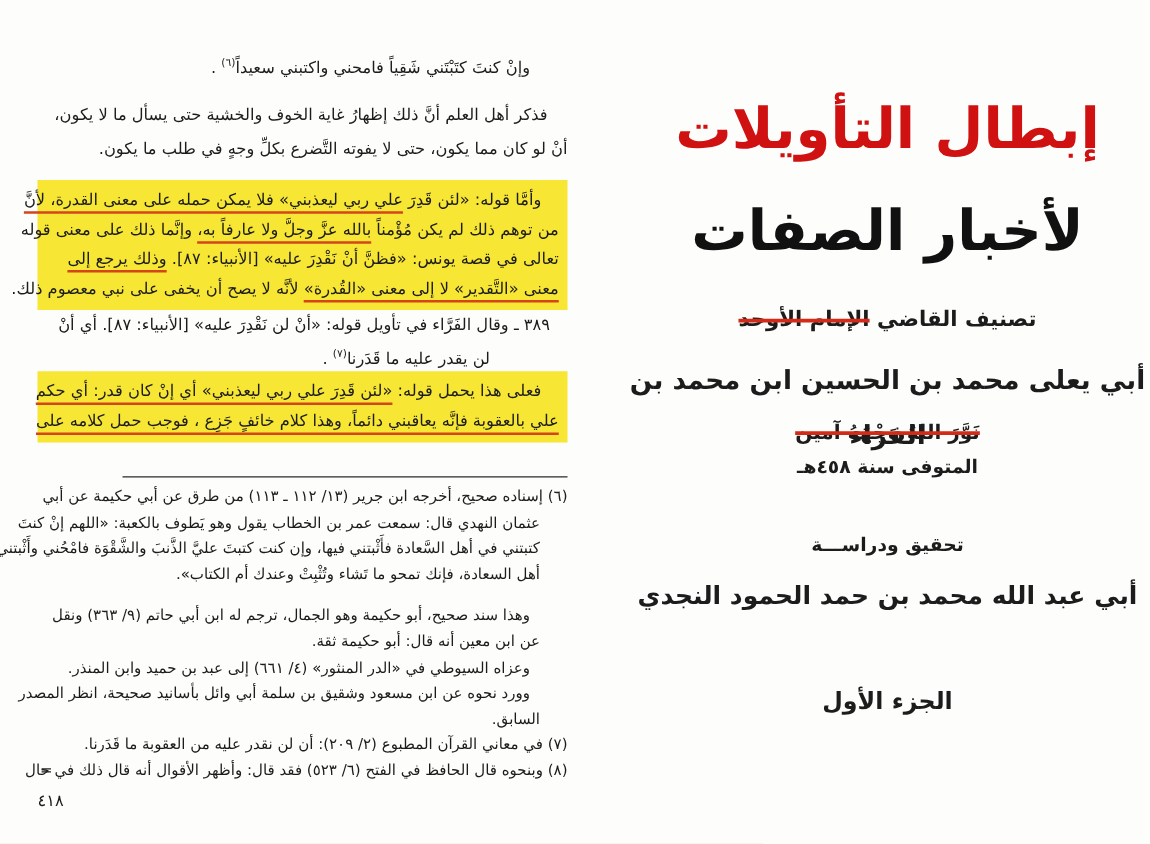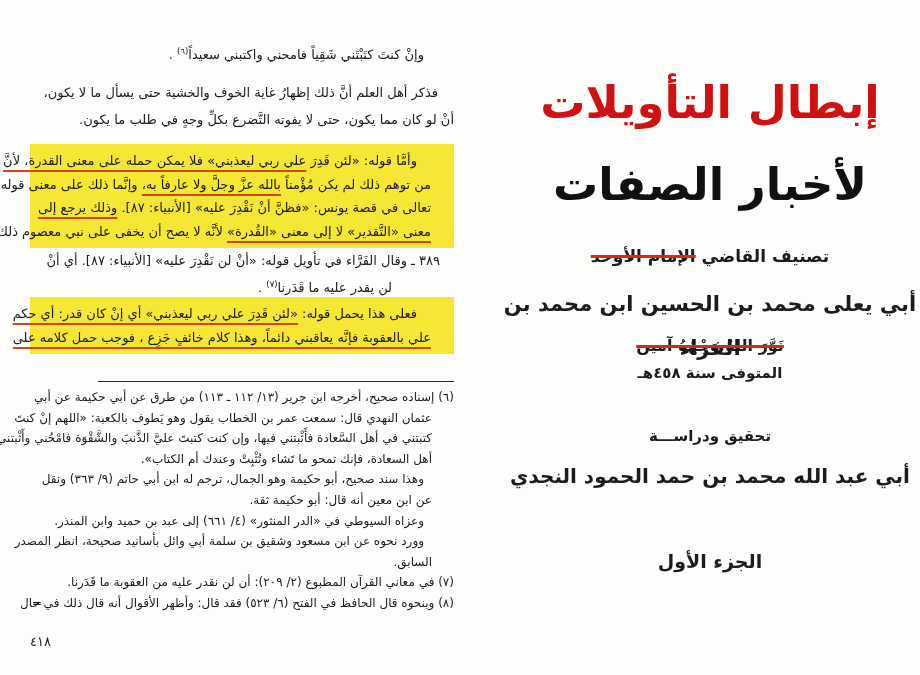--- a/index.html
+++ b/index.html
@@ -9,21 +9,21 @@
     margin:0 auto;
   }
   
   .page-left{position:absolute;top:0;left:30px;width:424px;height:675px;direction:rtl;}
   .tl{position:relative;white-space:nowrap;}
   .tl sup{font-size:8.5px;line-height:0;}
   .rl{text-decoration:underline;text-decoration-color:#d4451c;text-decoration-thickness:2px;text-underline-offset:5px;}
   .sec{position:absolute;right:0;left:0;}
   .intro{top:42px;font-size:13px;line-height:26px;}
   .para1{top:79px;font-size:13px;line-height:27px;}
-  .hl{background:#f7e634;padding:5px 23px;font-size:13px;line-height:23.5px;}
+  .hl{background:#f7e634;padding:5px 7px;font-size:13px;line-height:23.5px;}
   .hl1{top:144px;}
   .para389{top:247px;font-size:13px;line-height:27px;}
   .hl2{top:297px;}
   .center{text-align:center;}
   .fnrule{top:381px;right:0;width:356px;border-top:1.6px solid #2a2a2a;}
   .footnotes{top:387px;font-size:12px;line-height:20.6px;}
   .eq{position:absolute;left:2px;top:0;}
   .pageno{top:634px;text-align:left;font-size:13px;letter-spacing:2px;}
   
   .page-right{position:absolute;top:0;left:480px;width:460px;height:675px;direction:rtl;text-align:center;}
@@ -65,21 +65,21 @@
     <div class="sec hl hl2">
         <div class="tl" style="padding-right: 14px;"><span>فعلى هذا يحمل قوله: </span><span class="rl">«لئن قَدِرَ علي ربي ليعذبني» أي إنْ كان قدر: أي حكم</span></div>
         <div class="tl"><span class="rl">علي بالعقوبة فإنَّه يعاقبني دائماً، وهذا كلام خائفٍ جَزِع ، فوجب حمل كلامه على</span></div>
       </div>
     <div class="sec fnrule"></div>
     <div class="sec footnotes">
         <div class="tl"><span>(٦) إسناده صحيح، أخرجه ابن جرير (١٣/ ١١٢ ـ ١١٣) من طرق عن أبي حكيمة عن أبي</span></div>
         <div class="tl" style="padding-right: 22px;"><span>عثمان النهدي قال: سمعت عمر بن الخطاب يقول وهو يَطوف بالكعبة: «اللهم إنْ كنتَ</span></div>
         <div class="tl" style="padding-right: 22px;"><span>كتبتني في أهل السَّعادة فأَثْبتني فيها، وإن كنت كتبتَ عليَّ الذَّنبَ والشَّقْوَة فامْحُني وأَثْبتني في</span></div>
         <div class="tl" style="padding-right: 22px;"><span>أهل السعادة، فإنك تمحو ما تَشاء وتُثْبِتْ وعندك أم الكتاب».</span></div>
-        <div class="tl" style="padding-right: 30px;"><span>وهذا سند صحيح، أبو حكيمة وهو الجمال، ترجم له ابن أبي حاتم (٩/ ٣٦٣) ونقل</span></div>
+        <div class="tl" style="padding-right: 30px; margin-top: 13px;"><span>وهذا سند صحيح، أبو حكيمة وهو الجمال، ترجم له ابن أبي حاتم (٩/ ٣٦٣) ونقل</span></div>
         <div class="tl" style="padding-right: 22px;"><span>عن ابن معين أنه قال: أبو حكيمة ثقة.</span></div>
         <div class="tl" style="padding-right: 30px; text-align: right;"><span>وعزاه السيوطي في «الدر المنثور» (٤/ ٦٦١) إلى عبد بن حميد وابن المنذر.</span></div>
         <div class="tl" style="padding-right: 30px;"><span>وورد نحوه عن ابن مسعود وشقيق بن سلمة أبي وائل بأسانيد صحيحة، انظر المصدر</span></div>
         <div class="tl" style="padding-right: 22px;"><span>السابق.</span></div>
         <div class="tl"><span>(٧) في معاني القرآن المطبوع (٢/ ٢٠٩): أن لن نقدر عليه من العقوبة ما قَدَرنا.</span></div>
         <div class="tl"><span>(٨) وبنحوه قال الحافظ في الفتح (٦/ ٥٢٣) فقد قال: وأظهر الأقوال أنه قال ذلك في حال</span><span class="eq">=</span></div>
       </div>
     <div class="sec pageno">٤١٨</div>
   </div>
 

